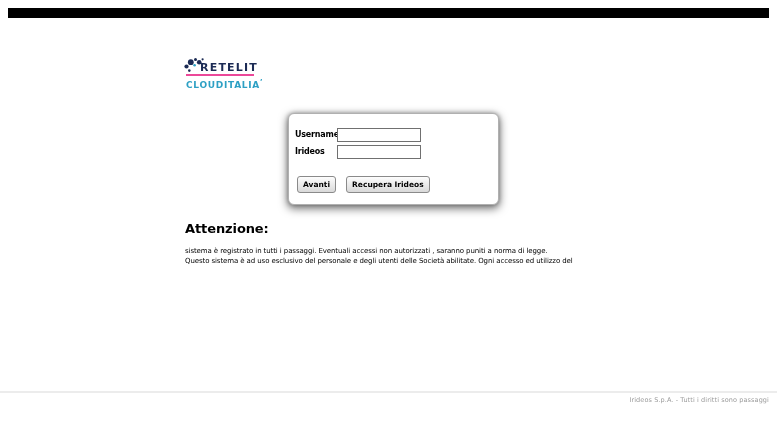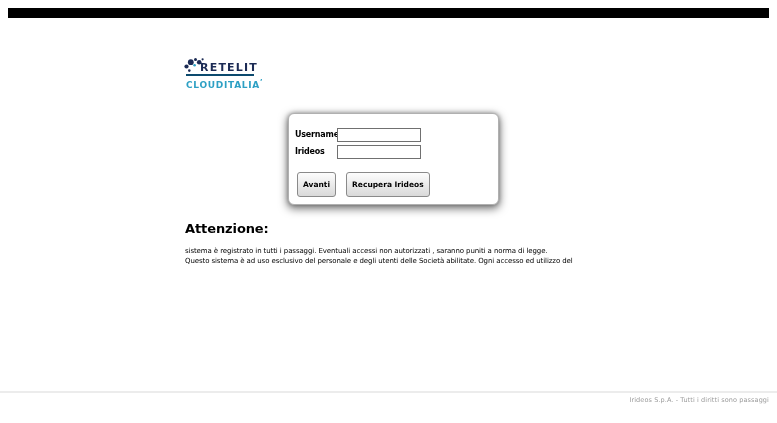--- a/index.html
+++ b/index.html
@@ -5,42 +5,42 @@
   html,body{margin:0;padding:0;background:#fff;}
   #stage{
     position:relative;width:777px;height:423px;background:#ffffff;overflow:hidden;
     font-family:"DejaVu Sans","Liberation Sans",sans-serif;color:#000;
   }
   
   .top-bar{position:absolute;left:8px;right:8px;top:8px;height:10px;background:#000000;}
   
   .logo{position:absolute;left:186px;top:57px;width:70px;}
   .logo-top{position:relative;padding-left:14px;height:17px;line-height:17px;
-    border-bottom:2px solid #0c4a6e;width:54px;}
+    border-bottom:2px solid #ec4899;width:54px;}
   .logo-dots{position:absolute;left:-3px;top:0;}
   .brand{font-size:11px;font-weight:bold;color:#1c2b55;letter-spacing:1.2px;white-space:nowrap;}
   .subbrand{margin-top:2px;font-size:9px;font-weight:bold;color:#2da0c4;letter-spacing:0.7px;white-space:nowrap;}
   .subbrand sup{font-size:7px;}
   
   .panel{
     position:absolute;left:288px;top:113px;width:209px;height:90px;background:#ffffff;
     border:1px solid #b0b0b0;border-radius:6px;
     box-shadow:0 3px 9px 1px rgba(0,0,0,0.50), 0 0 4px rgba(0,0,0,0.30);
   }
   .field-row{position:absolute;left:0;width:100%;}
   .row-username{top:14px;}
   .row-password{top:31px;}
   .field-label{position:absolute;left:6px;top:2px;font-size:8px;font-weight:bold;letter-spacing:-0.2px;}
   .field-input{
     position:absolute;left:48px;top:0;width:78px;height:12px;border:1px solid #707070;
     background:#fff;font-size:9px;padding:0 2px;border-radius:0;box-sizing:content-box;outline:none;
   }
   .btn-row{position:absolute;left:8px;top:58px;}
   .btn{
-    display:inline-block;height:25px;line-height:13px;padding:0 5px;margin-right:5px;
+    display:inline-block;height:17px;line-height:13px;padding:0 5px;margin-right:5px;
     font-family:"DejaVu Sans","Liberation Sans",sans-serif;
     font-size:7.5px;font-weight:bold;color:#000;
     background:linear-gradient(#fdfdfd,#d9d9d9);
     border:1px solid #8a8a8a;border-radius:3px;box-sizing:border-box;cursor:pointer;
   }
   
   .notice{position:absolute;left:185px;top:221px;width:400px;}
   .notice-heading{font-size:13px;font-weight:bold;letter-spacing:-0.1px;}
   .notice-body{margin-top:11px;font-size:7px;line-height:9.5px;letter-spacing:-0.1px;}
   

